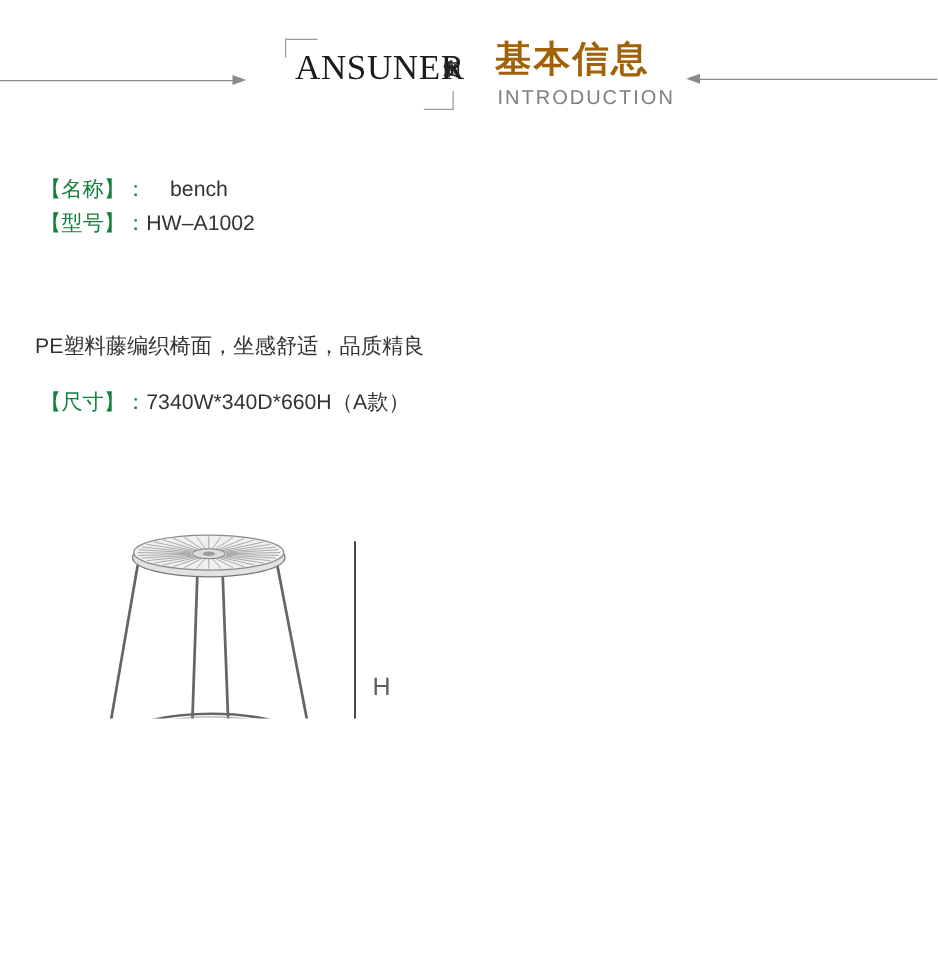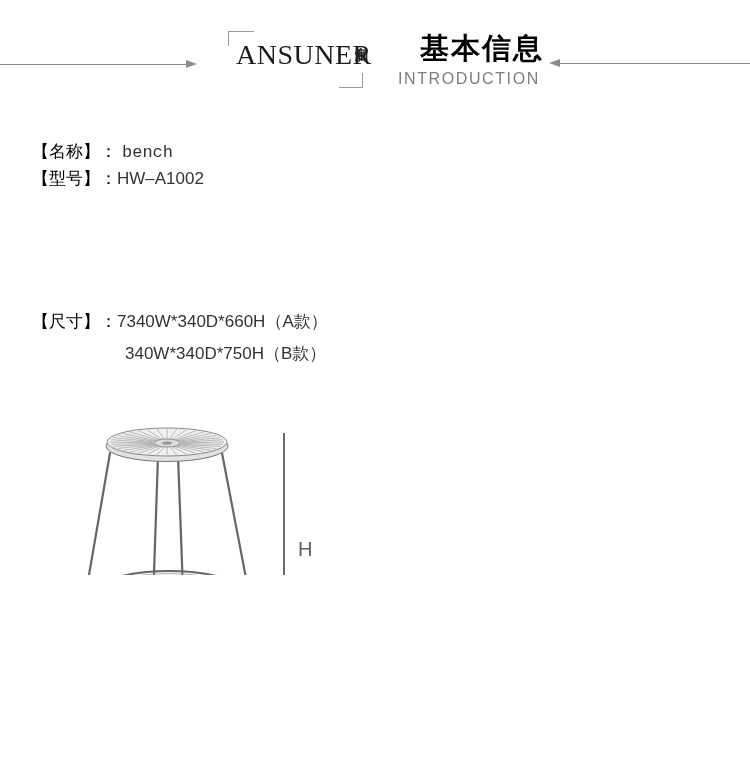--- a/index.html
+++ b/index.html
@@ -48,39 +48,39 @@
     font-size: 28px; line-height: 28px; color: #1c1c1c;
     letter-spacing: 0.5px; white-space: nowrap;
   }
   .brand-suffix {
     position: absolute; left: 351px; top: 36px;
     writing-mode: vertical-rl; text-orientation: upright;
     font-size: 13px; line-height: 20px; letter-spacing: 2px;
     font-weight: 600; color: #222; height: 34px;
   }
   .page-title {
-    position: absolute; left: 420px; top: 30px;
+    position: absolute; left: 396px; top: 30px;
     font-size: 29px; line-height: 36px; font-weight: 700;
-    color: #000000; letter-spacing: 2px; white-space: nowrap;
+    color: #a16207; letter-spacing: 2px; white-space: nowrap;
   }
   .page-subtitle {
     position: absolute; left: 398px; top: 72px;
     font-size: 16px; line-height: 14px; color: #7d7d7d;
     letter-spacing: 1.6px; white-space: nowrap;
   }
 
   
   .spec-row {
     position: absolute; left: 32px;
     font-size: 17px; line-height: 22px; color: #333;
     white-space: nowrap;
   }
-  .spec-row .label, .spec-row .sep { color: #000000; }
+  .spec-row .label, .spec-row .sep { color: #15803d; }
   .row-name     { top: 141px; }
-  .row-name .value { margin-left: 5px; font-family: Liberation Mono, monospace; }
+  .row-name .value { margin-left: 19px; }
   .row-model    { top: 168px; }
   .row-material { top: 228px; }
   .row-material-2 { top: 266px; left: 28px; }
   .row-size     { top: 311px; text-align: right; }
   .row-size-2   { top: 343px; left: 125px; }
 
   
   .diagram {
     position: absolute; left: 40px; top: 410px;
     width: 300px; height: 345px;
@@ -111,26 +111,26 @@
   </div>
 
   <div class="spec-row row-name">
     <span class="label">【名称】</span><span class="sep">：</span><span class="value">bench</span>
   </div>
 
   <div class="spec-row row-model">
     <span class="label">【型号】</span><span class="sep">：</span><span class="value">HW–A1002</span>
   </div>
 
+  <div class="spec-row row-material-2">
+    <span class="value">PE塑料藤编织椅面，坐感舒适，品质精良</span>
+  </div>
 
   <div class="spec-row row-size">
     <span class="label">【尺寸】</span><span class="sep">：</span><span class="value">7340W*340D*660H（A款）</span>
-  </div>
-  <div class="spec-row row-size-2">
-    <span class="value">340W*340D*750H（B款）</span>
   </div>
 
   <svg class="diagram" viewBox="40 410 300 345" xmlns="http://www.w3.org/2000/svg">
 
     <g stroke="#666" stroke-width="2.2" stroke-linecap="round">
       <path d="M110,453 L73,668" fill="none"></path>
       <path d="M222,453 L261,656" fill="none"></path>
       <path d="M158,456 L152,632" fill="none"></path>
       <path d="M178,456 L187,696" fill="none"></path>
     </g>

